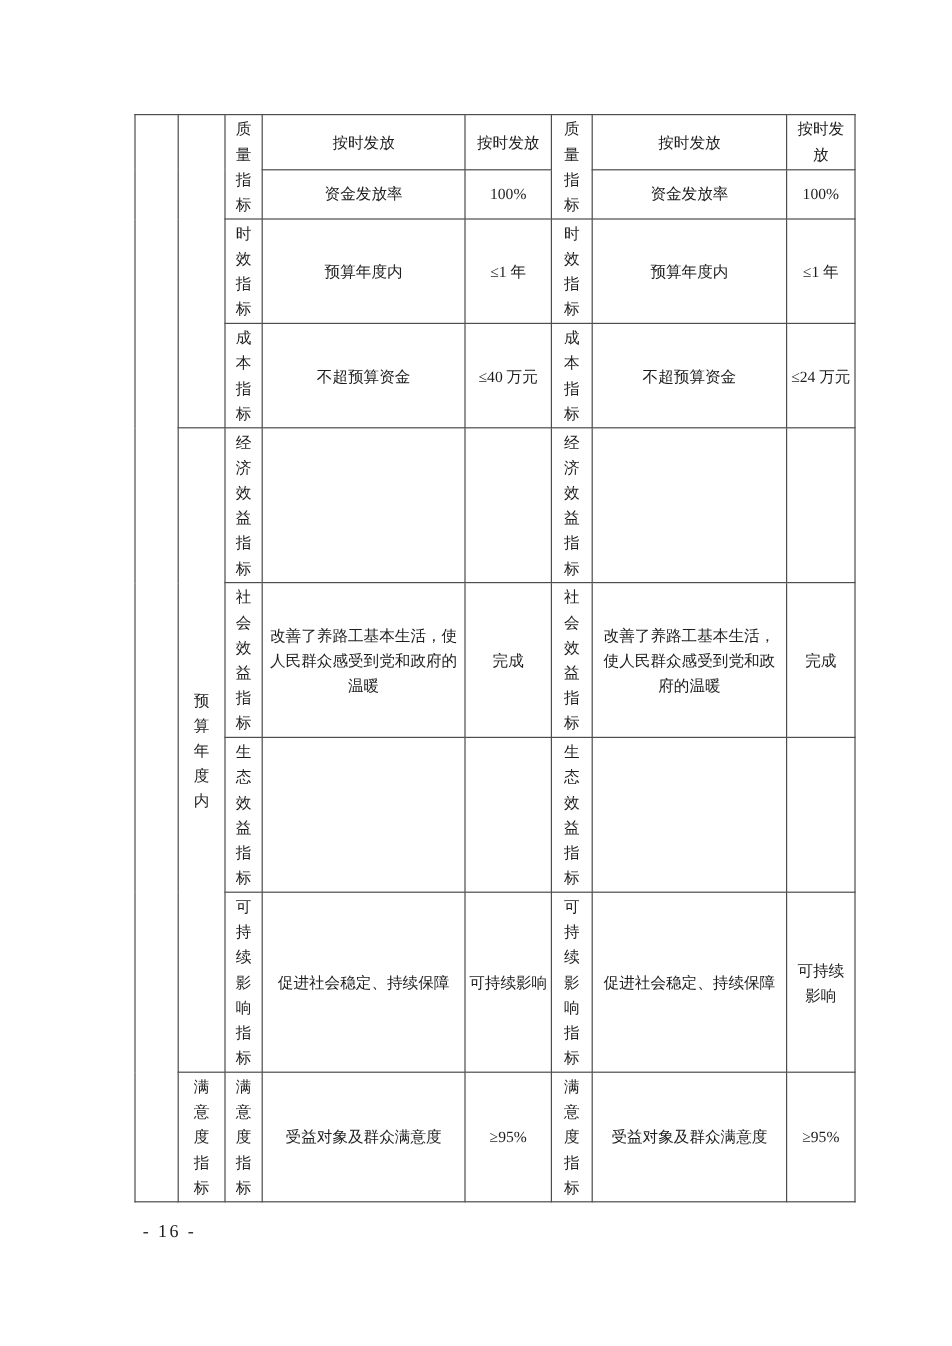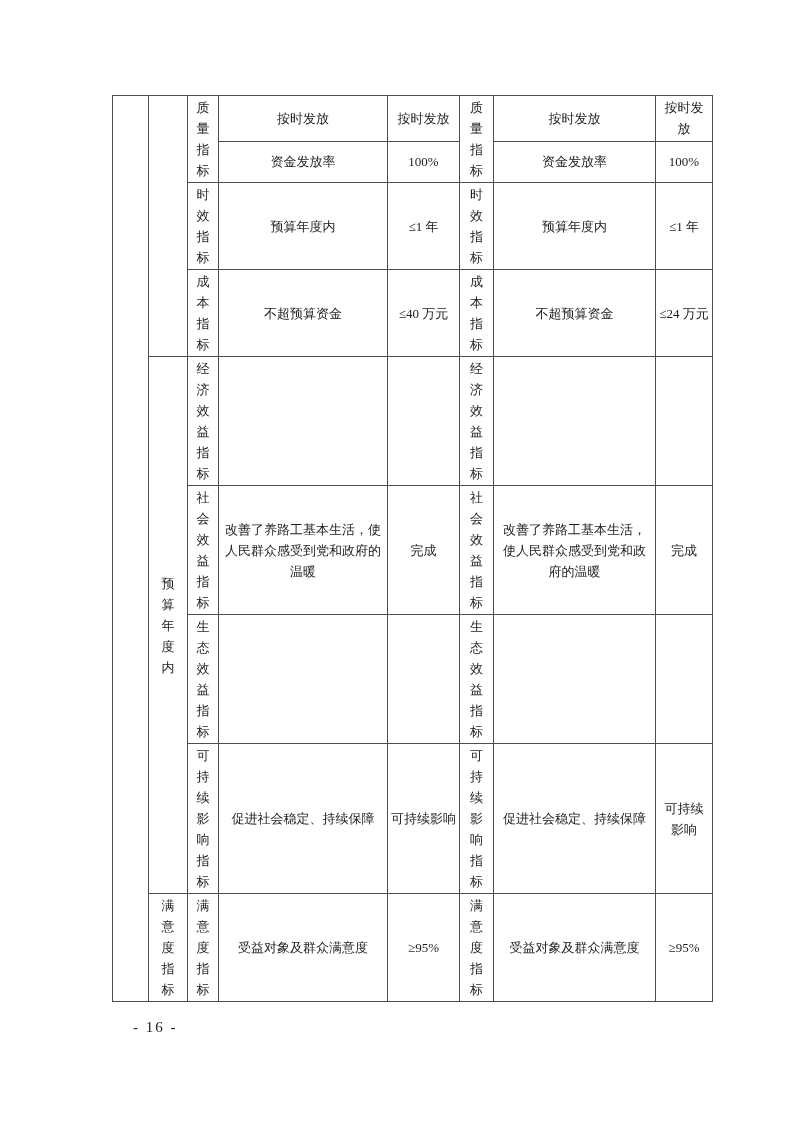--- a/index.html
+++ b/index.html
@@ -32,21 +32,21 @@
   td.name-cell { padding: 1px 4px; }
   .vlabel {
     width: 14px;
     margin: 0 auto;
     word-break: break-all;
     line-height: 21px;
     text-align: center;
   }
   .pagenum {
     position: absolute;
-    left: 133px;
+    left: 119px;
     top: 1019px;
     font-size: 15px;
     letter-spacing: 2px;
     color: #1d1d1d;
   }
 </style>
 </head>
 <body>
 
 <div class="page">

